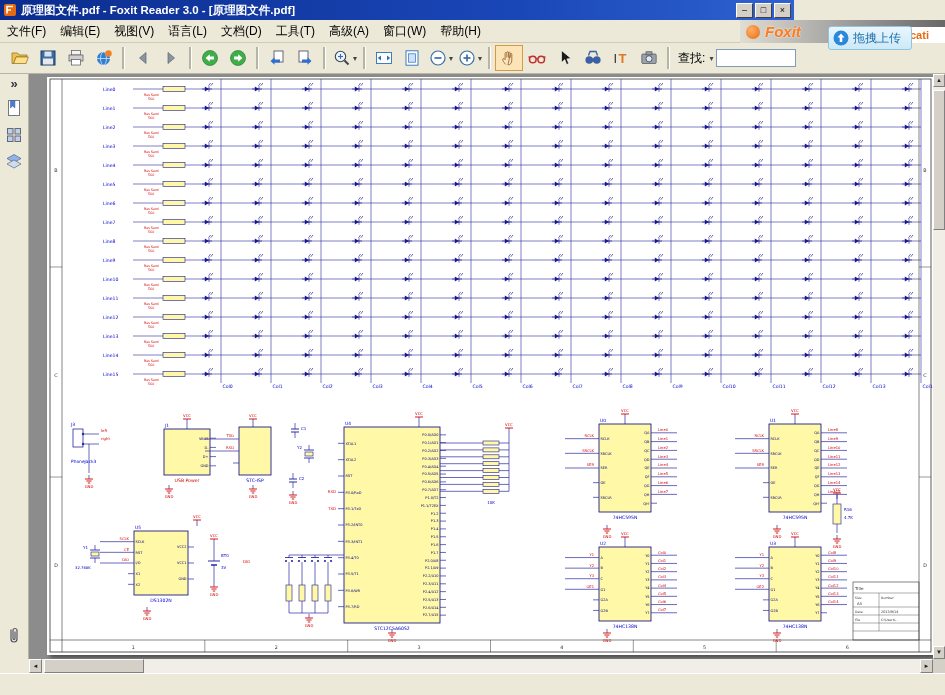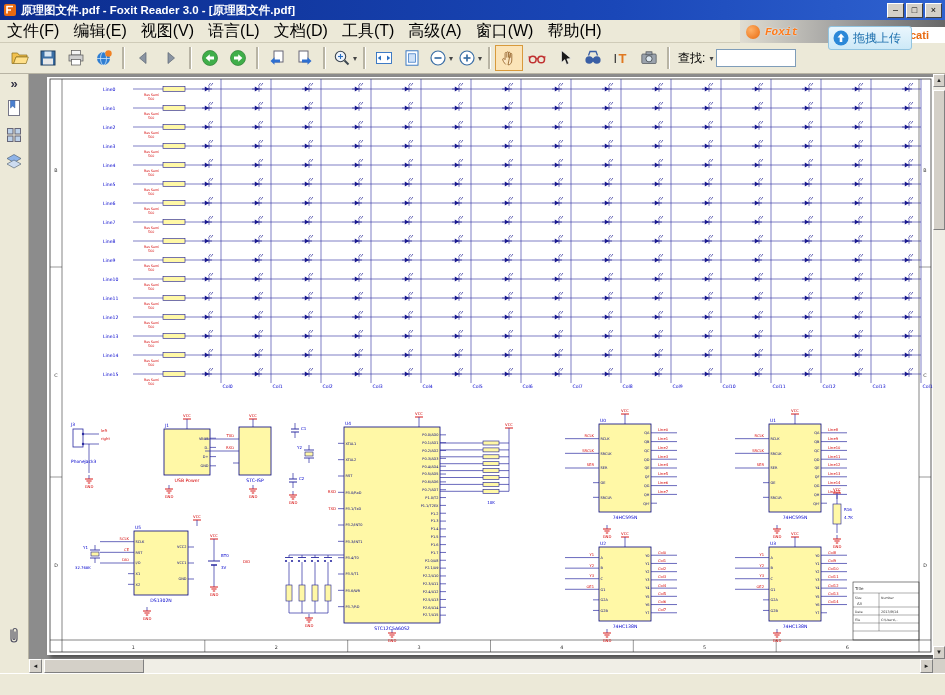--- a/index.html
+++ b/index.html
@@ -1,34 +1,34 @@
 <!DOCTYPE html>
 <html><head>
 <meta charset="utf-8">
 <style>
   html,body{margin:0;padding:0;background:#555;}
   .window{position:relative;width:945px;height:695px;background:#ece9d8;overflow:hidden;
           font-family:"Liberation Sans","DejaVu Sans",sans-serif;font-size:12px;color:#000;}
   
-  .titlebar{position:absolute;left:0;top:0;width:945px;height:20px;
+  .titlebar{position:absolute;left:0;top:0;width:794px;height:20px;
             background:linear-gradient(90deg,#0b2c8d,#1a47b8 65%,#2f62d0);
             display:flex;align-items:center;padding:0 3px;box-sizing:border-box;}
   .title-text{color:#fff;font-weight:bold;font-size:11.5px;margin-left:4px;white-space:nowrap;}
   .win-controls{margin-left:auto;display:flex;gap:2px;}
   .wbtn{width:17px;height:15px;background:#d4d0c8;border:1px solid;border-color:#fff #404040 #404040 #fff;
         font-size:9px;line-height:12px;text-align:center;padding:0;color:#000;}
   
   .menubar{position:absolute;left:0;top:20px;width:945px;height:23px;background:#ece9d8;
            border-bottom:1px solid #cfcbb8;display:flex;align-items:center;box-sizing:border-box;}
-  .menu-item{padding:18px 7px;font-size:16px;white-space:nowrap;}
+  .menu-item{padding:18px 7px;font-size:12px;white-space:nowrap;}
   .banner{position:absolute;right:0;top:0;width:205px;height:23px;
           background:linear-gradient(90deg,#e0ddd2,#9a9a9a 55%,#686868);
           display:flex;align-items:center;padding-left:6px;box-sizing:border-box;overflow:hidden;}
   .fox-dot{width:14px;height:14px;border-radius:50%;background:radial-gradient(circle at 35% 35%,#ffb066,#e86a10);margin-right:5px;}
-  .brand{color:#ff7a1a;font-weight:bold;font-style:italic;font-size:11px;text-shadow:0 0 2px #fff;font-family:Liberation Mono, monospace;}
+  .brand{color:#ff7a1a;font-weight:bold;font-style:italic;font-size:15px;text-shadow:0 0 2px #fff;}
   .upload-btn{position:absolute;top:26px;right:33px;height:22px;display:flex;align-items:center;gap:4px;
               background:linear-gradient(#eaf6fd,#cde9f7);border:1px solid #92c4e0;border-radius:3px;
               padding:0 10px 0 4px;font-size:12px;color:#1c6fae;z-index:50;}
   .corner-text{position:absolute;top:27px;right:0;width:28px;background:#fff;color:#e86a10;
                font-size:11px;font-weight:bold;z-index:49;padding:2px 7px 2px 3px;}
   
   .toolbar{position:absolute;left:0;top:43px;width:945px;height:31px;background:#ece9d8;
            border-bottom:1px solid #b8b4a4;display:flex;align-items:center;padding-left:6px;box-sizing:border-box;}
   .tbtn{height:26px;min-width:28px;background:transparent;border:1px solid transparent;
         display:inline-flex;align-items:center;justify-content:center;padding:0 1px;margin:0;}

